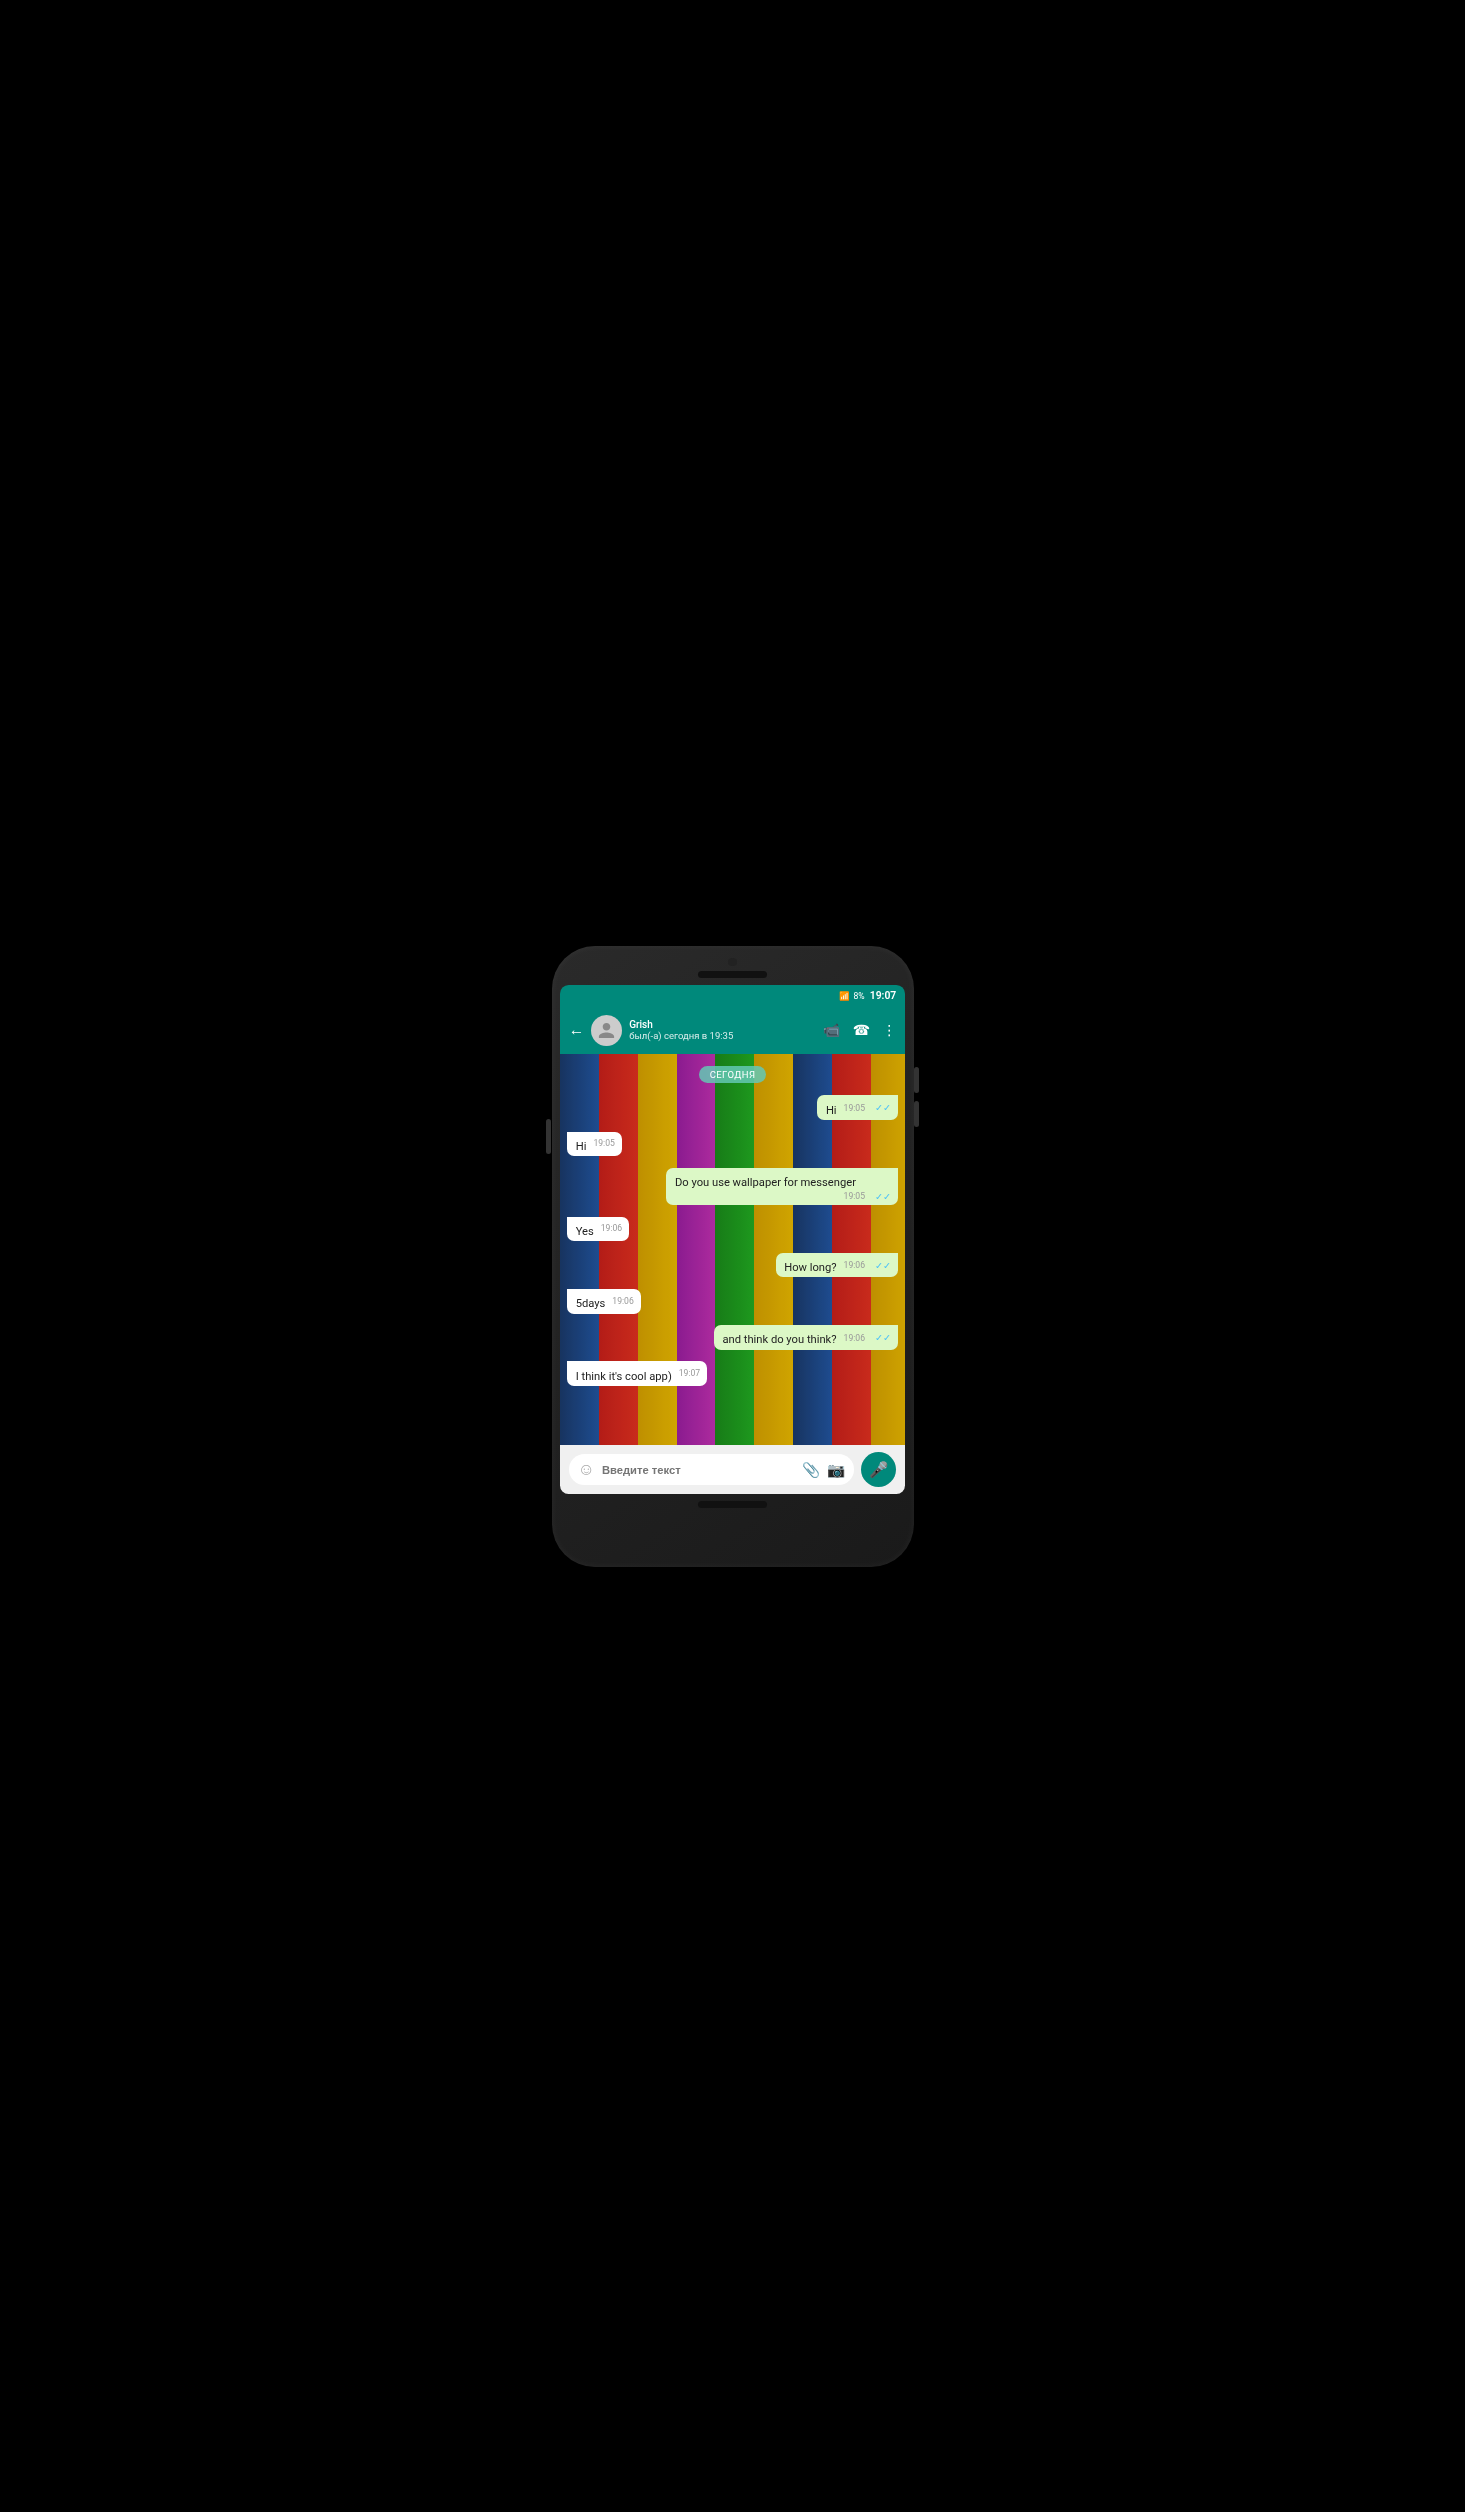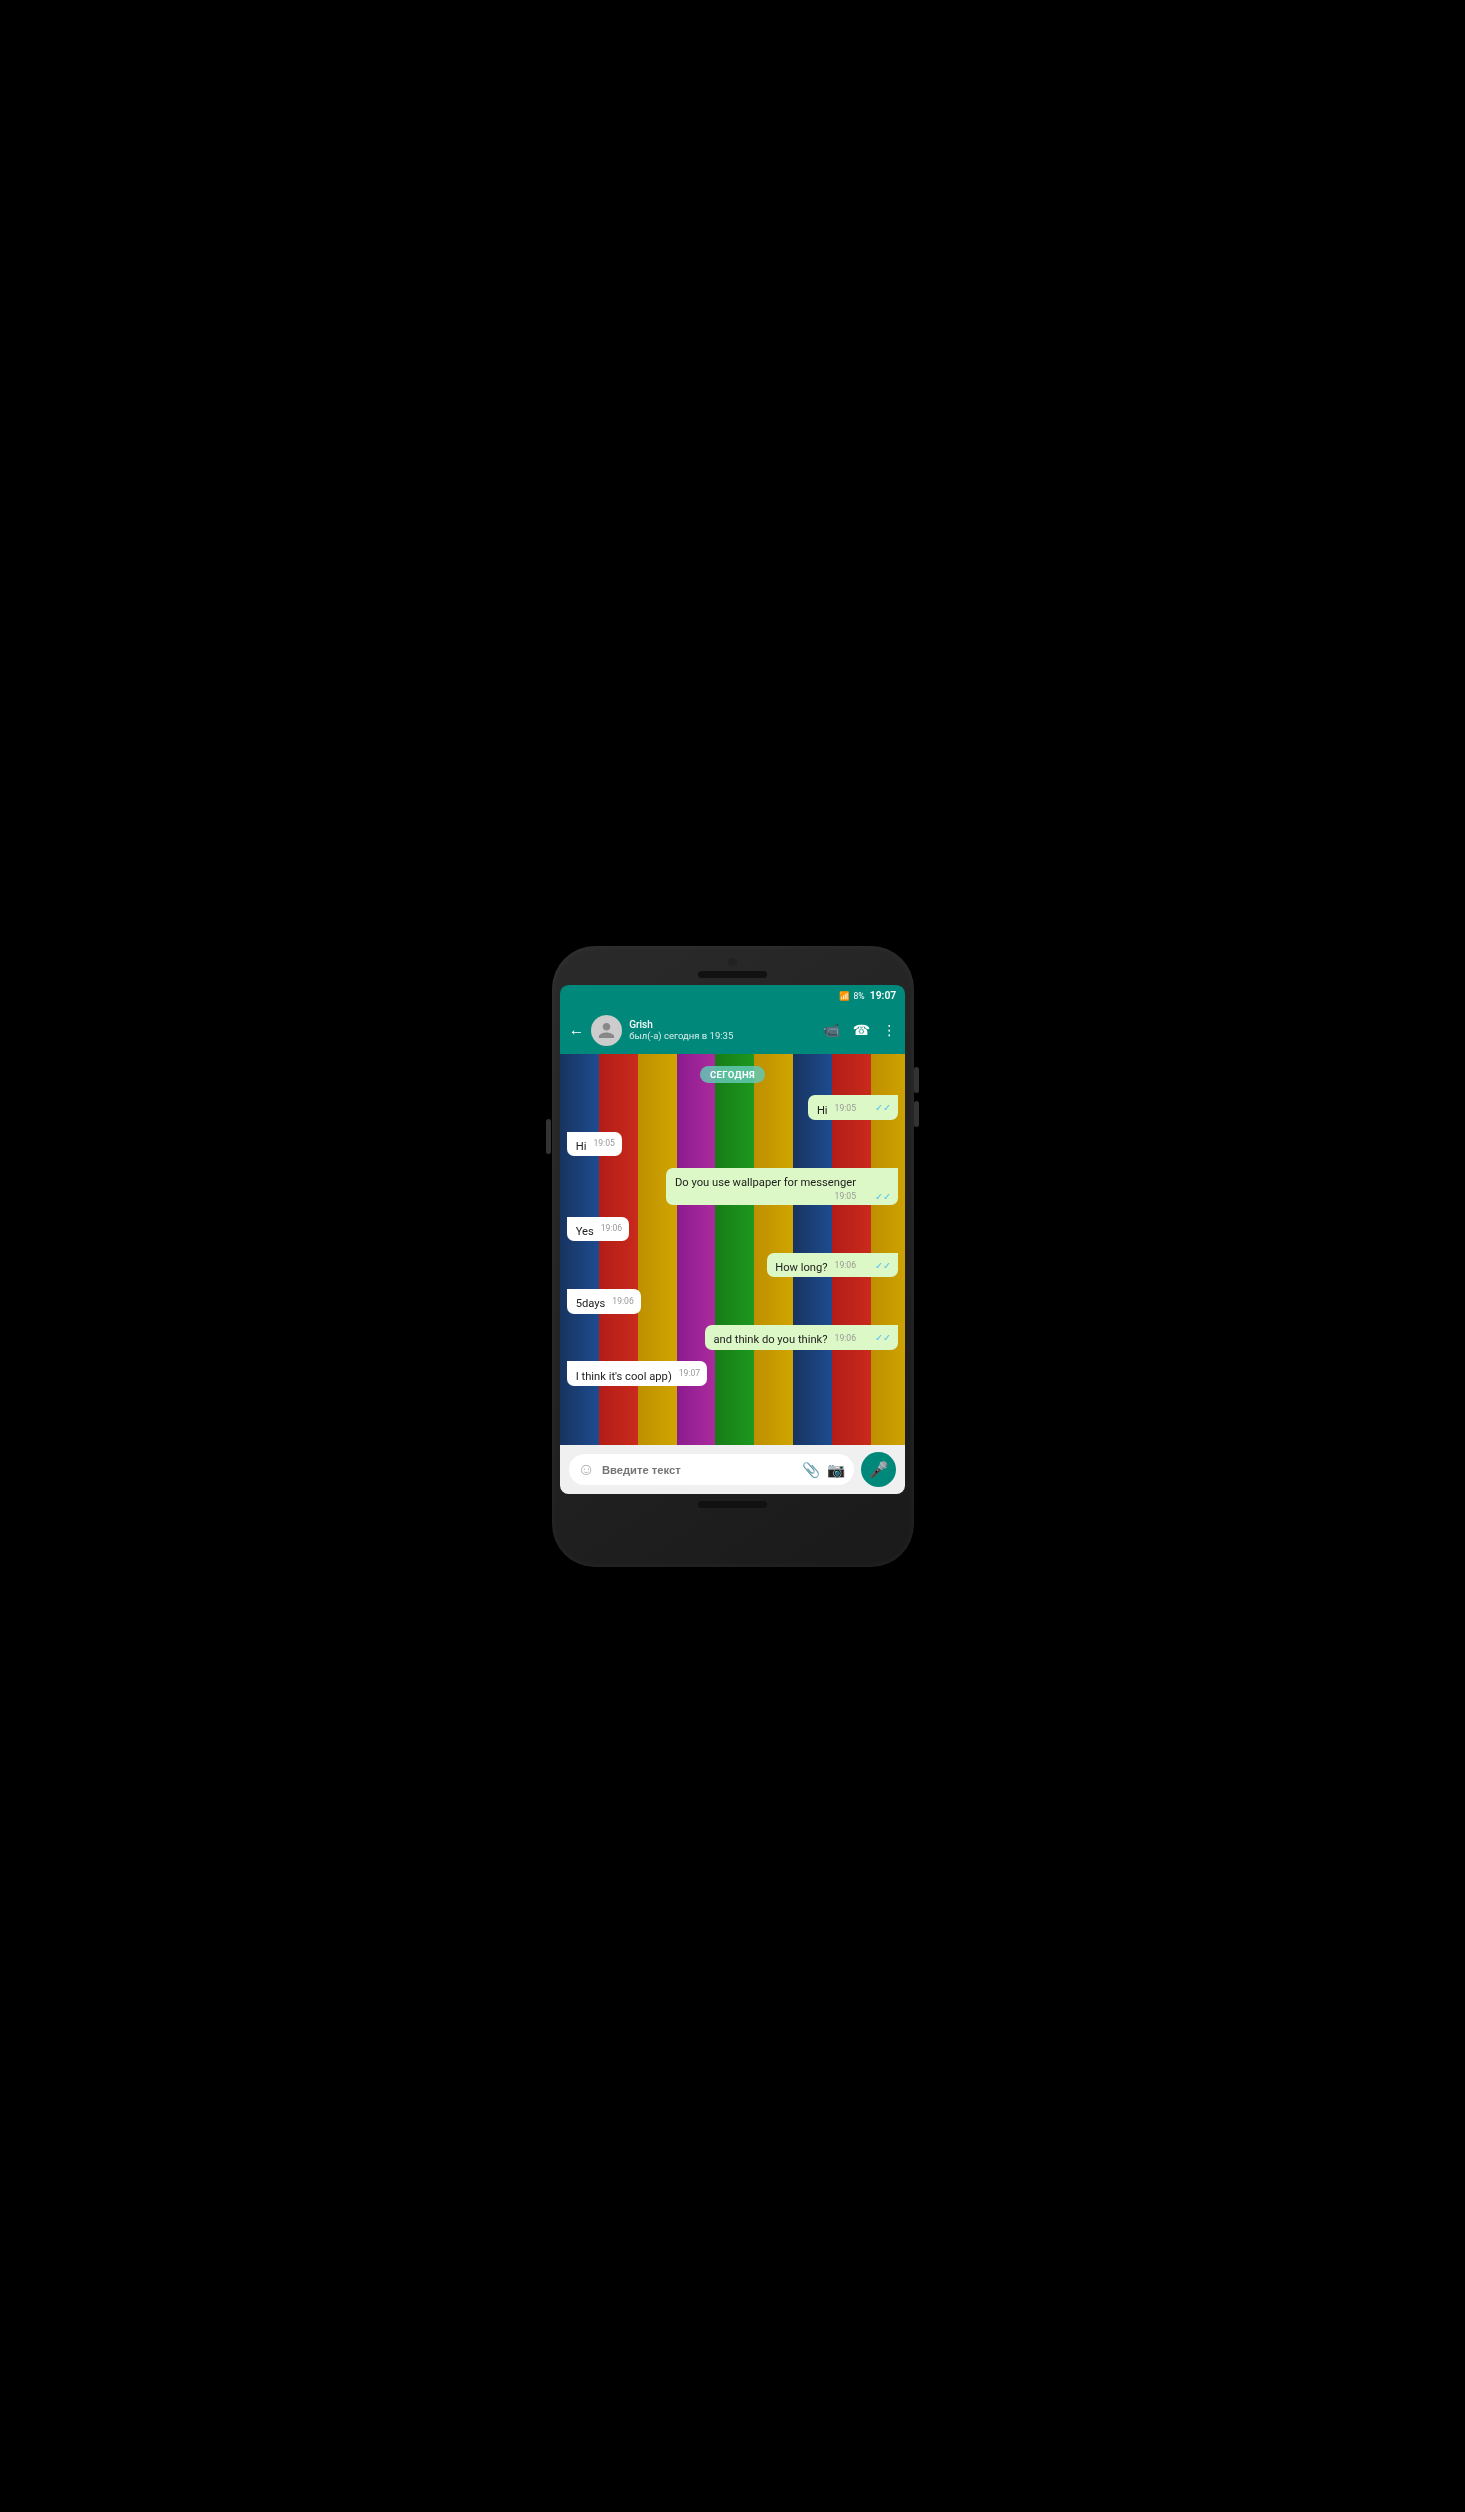--- a/index.html
+++ b/index.html
@@ -157,21 +157,21 @@
     }
 
     .date-badge {
       align-self: center;
       background: rgba(100,200,180,0.85);
       color: #fff;
       font-size: 9.5px;
       padding: 2.6px 10.4px;
       border-radius: 8.6px;
       margin: 5.2px 0;
-      font-weight: 700;
+      font-weight: 400;
       letter-spacing: 0.4px;
     }
 
     .encryption-notice {
       background: #fffde7;
       border-radius: 7px;
       padding: 8.6px 12px;
       font-size: 10px;
       color: #555;
       text-align: center;
@@ -208,21 +208,21 @@
     }
 
     .msg-text {
       font-size: 11.2px;
       color: #222;
       display: inline;
     }
     .msg-meta {
       display: inline-flex;
       align-items: center;
-      gap: 19px;
+      gap: 10px;
       float: right;
       margin-left: 7px;
       margin-top: 1.7px;
     }
     .msg-time {
       font-size: 8.6px;
       color: #999;
     }
     .msg-ticks {
       font-size: 9.5px;

